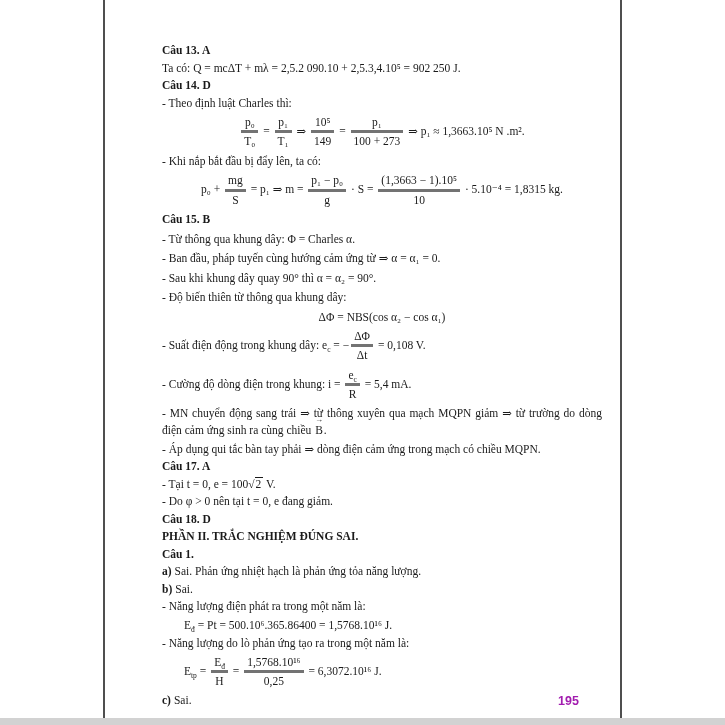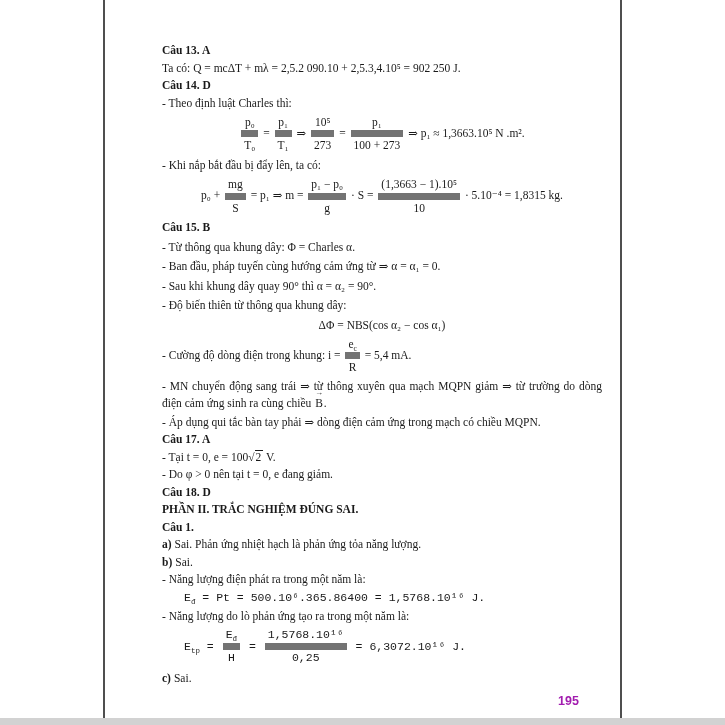--- a/index.html
+++ b/index.html
@@ -14,26 +14,26 @@
   .rule-right{left:620px;}
   .band-bottom{position:absolute;left:0;bottom:0;width:725px;height:7px;background:#d2d2d2;}
   .content{
     position:absolute;left:162px;top:40px;width:440px;
     font-size:11.5px;
   }
   .line{margin:3px 0;line-height:14.5px;}
   .sp{margin-top:5px;}
   .h{font-weight:bold;}
   .math-c{text-align:center;margin:5px 0;line-height:14.5px;}
-  .math-i{padding-left:22px;margin:4px 0;line-height:14.5px;font-family:Liberation Mono, monospace;}
+  .math-i{padding-left:22px;margin:4px 0;line-height:14.5px;}
   .just{text-align:justify;line-height:17px;}
   .prefix{font-weight:bold;margin-right:3px;}
   
   .fr{display:inline-block;vertical-align:middle;text-align:center;margin:0 2px;line-height:1.25;}
-  .fr .fn{display:block;padding:0 3px 1px;border-bottom:7px solid #737373;}
+  .fr .fn{display:block;padding:0 3px 1px;border-bottom:3px solid #737373;}
   .fr .fd{display:block;padding:1px 3px 0;}
   sub{font-size:7.5px;line-height:0;}
   
   .sq{white-space:nowrap;}
   .sqb{border-top:1px solid #1a1a1a;padding:0 2px 0 1px;}
   
   .vec{display:inline-block;position:relative;padding:0 1px;}
   .vec .va{position:absolute;top:-6px;left:0;width:100%;text-align:center;font-size:8px;line-height:1;}
   .page-number{
     position:absolute;left:558px;top:694px;
@@ -49,30 +49,31 @@
   <div class="rule rule-right"></div>
   <div class="band-bottom"></div>
 
   <div class="content">
 
     <div class="line h">Câu 13. A</div>
     <div class="line">Ta có: Q = mcΔT + mλ = 2,5.2 090.10 + 2,5.3,4.10⁵ = 902 250 J.</div>
 
     <div class="line h">Câu 14. D</div>
     <div class="line">- Theo định luật Charles thì:</div>
-    <div class="math-c"><span class="fr"><span class="fn">p₀</span><span class="fd">T₀</span></span> = <span class="fr"><span class="fn">p₁</span><span class="fd">T₁</span></span> ⇒ <span class="fr"><span class="fn">10⁵</span><span class="fd">273</span></span> = <span class="fr"><span class="fn">p₁</span><span class="fd">100 + 273</span></span> ⇒ p₁ ≈ 1,3663.10⁵ N .m².</div>
+    <div class="math-c"><span class="fr"><span class="fn">p₀</span><span class="fd">T₀</span></span> = <span class="fr"><span class="fn">p₁</span><span class="fd">T₁</span></span> ⇒ <span class="fr"><span class="fn">10⁵</span><span class="fd">149</span></span> = <span class="fr"><span class="fn">p₁</span><span class="fd">100 + 273</span></span> ⇒ p₁ ≈ 1,3663.10⁵ N .m².</div>
     <div class="line">- Khi nắp bắt đầu bị đẩy lên, ta có:</div>
     <div class="math-c">p₀ + <span class="fr"><span class="fn">mg</span><span class="fd">S</span></span> = p₁ ⇒ m = <span class="fr"><span class="fn">p₁ − p₀</span><span class="fd">g</span></span> · S = <span class="fr"><span class="fn">(1,3663 − 1).10⁵</span><span class="fd">10</span></span> · 5.10⁻⁴ = 1,8315 kg.</div>
 
     <div class="line h">Câu 15. B</div>
     <div class="line sp">- Từ thông qua khung dây: Φ = Charles α.</div>
     <div class="line sp">- Ban đầu, pháp tuyến cùng hướng cảm ứng từ ⇒ α = α₁ = 0.</div>
     <div class="line sp">- Sau khi khung dây quay 90° thì α = α₂ = 90°.</div>
     <div class="line sp">- Độ biến thiên từ thông qua khung dây:</div>
     <div class="math-c">ΔΦ = NBS(cos α₂ − cos α₁)</div>
+    <div class="line sp">- Suất điện động trong khung dây: e<sub>c</sub> = −<span class="fr"><span class="fn">ΔΦ</span><span class="fd">Δt</span></span> = 0,108 V.</div>
     <div class="line sp">- Cường độ dòng điện trong khung: i = <span class="fr"><span class="fn">e<sub>c</sub></span><span class="fd">R</span></span> = 5,4 mA.</div>
 
     <div class="line just">- MN chuyển động sang trái ⇒ từ thông xuyên qua mạch MQPN giảm ⇒ từ trường do dòng điện cảm ứng sinh ra cùng chiều <span class="vec"><span class="va">→</span><span>B</span></span>.</div>
     <div class="line">- Áp dụng qui tắc bàn tay phải ⇒ dòng điện cảm ứng trong mạch có chiều MQPN.</div>
 
     <div class="line h">Câu 17. A</div>
     <div class="line">- Tại t = 0, e = 100<span class="sq">√<span class="sqb">2</span></span> V.</div>
     <div class="line">- Do φ &gt; 0 nên tại t = 0, e đang giảm.</div>
 
     <div class="line h">Câu 18. D</div>

